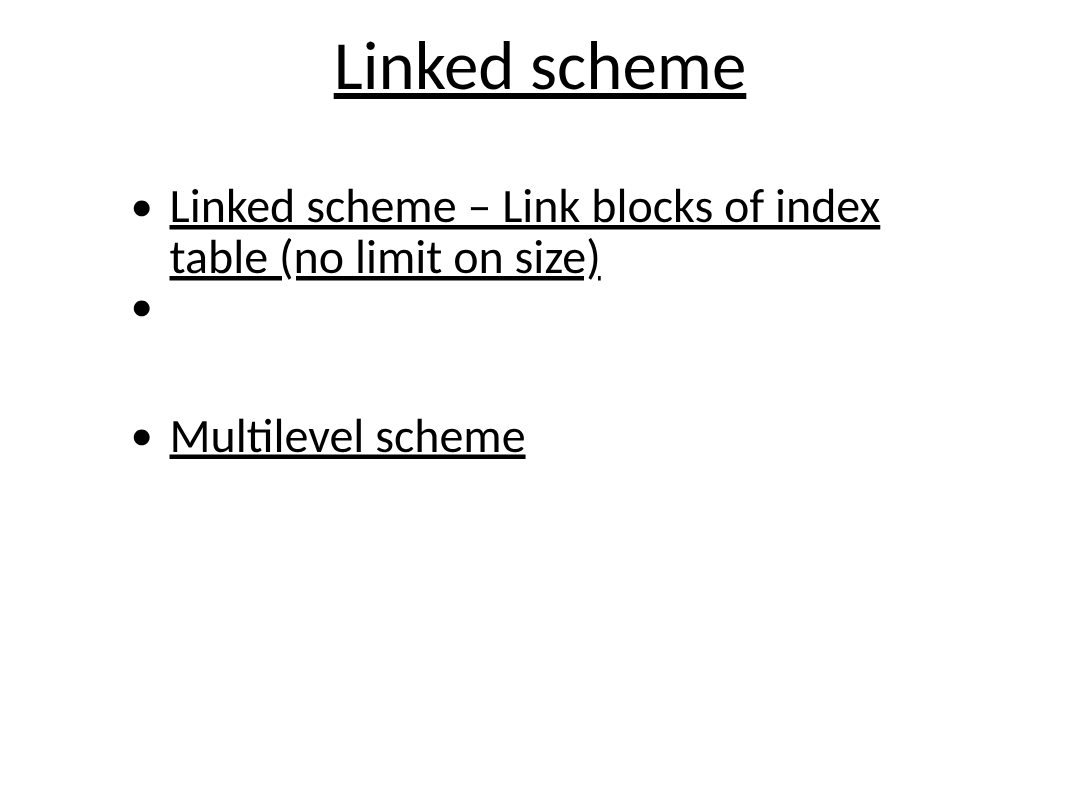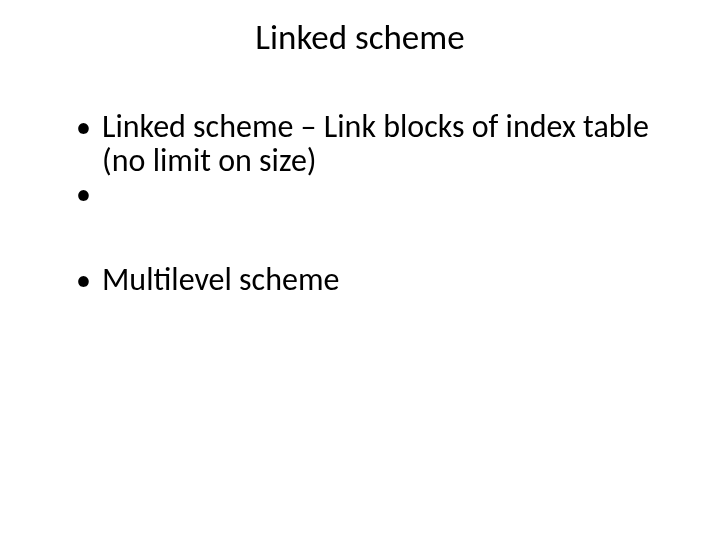--- a/index.html
+++ b/index.html
@@ -17,34 +17,36 @@
     width: 720px;
     height: 540px;
     box-sizing: border-box;
   }
   .title {
     position: absolute;
     top: 16px;
     left: 0;
     width: 100%;
     text-align: center;
-    font-size: 35px;
+    font-size: 46px;
     font-weight: 400;
     letter-spacing: 0px;
+    text-decoration: underline;
   }
   .body {
     position: absolute;
     top: 110px;
     left: 72px;
     right: 60px;
   }
   ul.bullets {
     list-style: none;
-    margin: 0;
+    margin: 11px;
     padding: 0;
+    text-decoration: underline;
   }
   ul.bullets > li {
     position: relative;
     padding-left: 30px;
     font-size: 32px;
     line-height: 1.05;
     font-weight: 400;
   }
   ul.bullets > li::before {
     content: "•";

